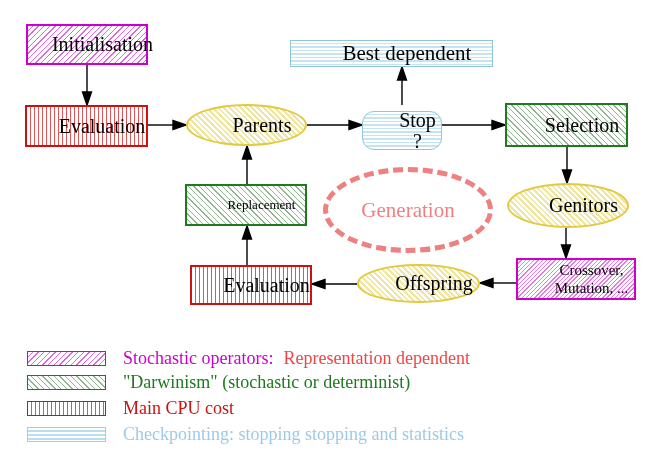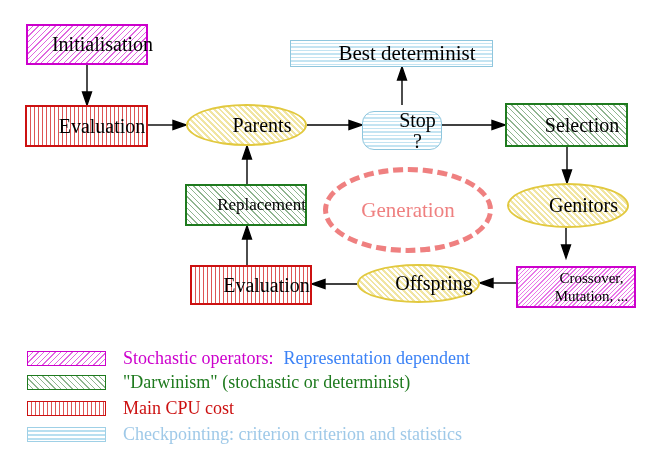--- a/index.html
+++ b/index.html
@@ -47,21 +47,21 @@
   }
 
   .legend-row { position:absolute; left:27px; display:flex; align-items:center; }
   .swatch { width:79px; height:15px; box-sizing:border-box; flex:0 0 auto; }
   .swatch.magenta { border:1.5px solid #cc00cc; background:repeating-linear-gradient(135deg,#ffffff 0px,#ffffff 3px,#e066e0 3px,#e066e0 4px); }
   .swatch.green   { border:1.5px solid #1e7a1e; background:repeating-linear-gradient(45deg,#ffffff 0px,#ffffff 3px,#8fb58f 3px,#8fb58f 4px); }
   .swatch.red     { border:1.5px solid #cc1111; background:repeating-linear-gradient(90deg,#ffffff 0px,#ffffff 3px,#dd5555 3px,#dd5555 4px); }
   .swatch.cyan    { border:1.5px solid #9fd0e6; background:repeating-linear-gradient(to bottom,#ffffff 0px,#ffffff 2.5px,#b8dff0 2.5px,#b8dff0 4px); }
   .legend-text { margin-left:17px; font-size:18px; white-space:nowrap; }
   .t-magenta { color:#cc00cc; }
-  .t-gold { color:#3b82f6; margin-left:10px; }
+  .t-gold { color:#ef4444; margin-left:10px; }
   .t-green { color:#1e7a1e; }
   .t-red { color:#cc1111; }
   .t-cyan { color:#9fc9e8; }
 
   .two-line { font-size:15px; line-height:1.2; flex-direction:column; }
 </style>
 </head>
 <body>
 
 <div class="stage">
@@ -110,49 +110,49 @@
 
   <div class="node red-box" style="left:25px; top:105px; width:123px; height:42px;">
     <span>Evaluation</span>
   </div>
 
   <div class="node yellow-ellipse" style="left:186px; top:104px; width:121px; height:42px;">
     <span>Parents</span>
   </div>
 
   <div class="node cyan-box" style="left:290px; top:40px; width:203px; height:27px; font-size:21px;">
-    <span>Best determinist</span>
+    <span>Best dependent</span>
   </div>
 
   <div class="node cyan-box rounded" style="left:362px; top:105px; width:80px; height:39px;">
     <span>Stop ?</span>
   </div>
 
   <div class="node green-box" style="left:505px; top:103px; width:123px; height:44px;text-align:right;">
     <span>Selection</span>
   </div>
 
   <div class="node yellow-ellipse" style="left:507px; top:183px; width:122px; height:45px;">
     <span>Genitors</span>
   </div>
 
-  <div class="node magenta-box dense two-line" style="left:516px; top:266px; width:120px; height:42px;">
+  <div class="node magenta-box dense two-line" style="left:516px; top:258px; width:120px; height:42px;">
     <span>Crossover,</span>
     <span>Mutation, ...</span>
   </div>
 
   <div class="node yellow-ellipse" style="left:357px; top:264px; width:123px; height:39px;">
     <span>Offspring</span>
   </div>
 
   <div class="node red-box" style="left:190px; top:265px; width:122px; height:40px;">
     <span>Evaluation</span>
   </div>
 
-  <div class="node green-box" style="left:185px; top:184px; width:122px; height:42px; font-size:17px;">
+  <div class="node green-box" style="left:185px; top:184px; width:122px; height:42px; font-size:13px;">
     <span>Replacement</span>
   </div>
 
   <div class="generation-ellipse">
     <span>Generation</span>
   </div>
 
   <div class="legend-row" style="top:348px;">
     <div class="swatch magenta"></div>
     <div class="legend-text">
@@ -165,16 +165,16 @@
     <div class="legend-text t-green">"Darwinism" (stochastic or determinist)</div>
   </div>
 
   <div class="legend-row" style="top:398px;">
     <div class="swatch red"></div>
     <div class="legend-text t-red">Main CPU cost</div>
   </div>
 
   <div class="legend-row" style="top:424px;">
     <div class="swatch cyan"></div>
-    <div class="legend-text t-cyan">Checkpointing: criterion criterion and statistics</div>
+    <div class="legend-text t-cyan">Checkpointing: stopping stopping and statistics</div>
   </div>
 
 </div>
 
 </body></html>

